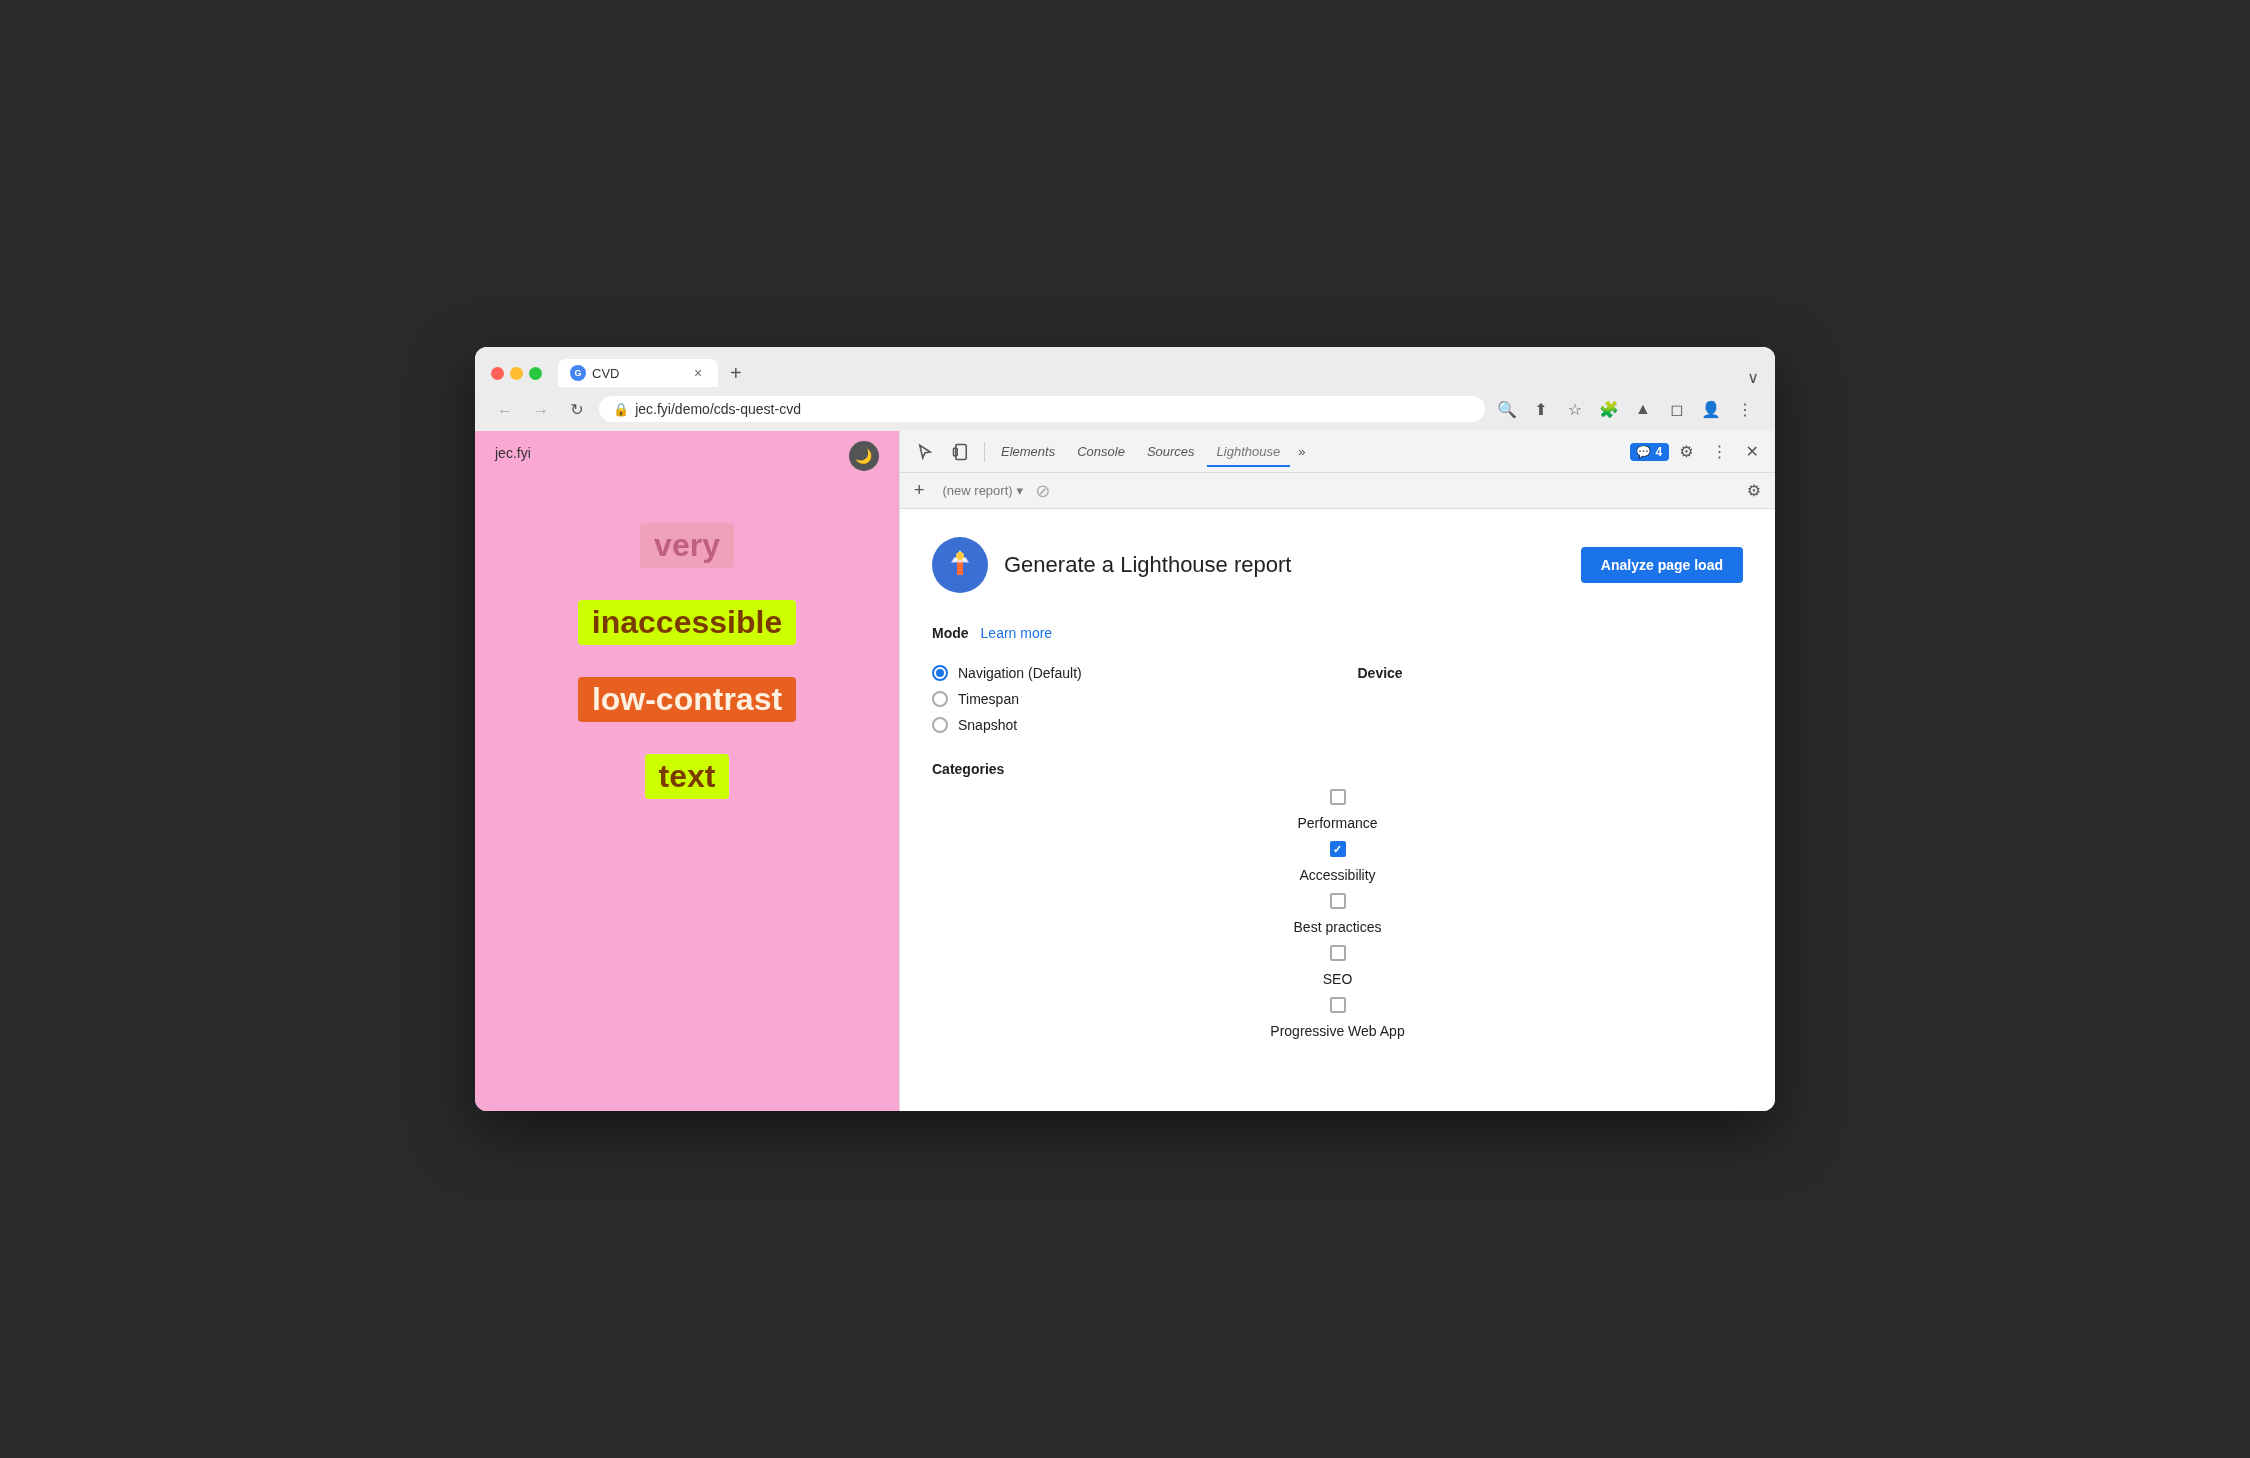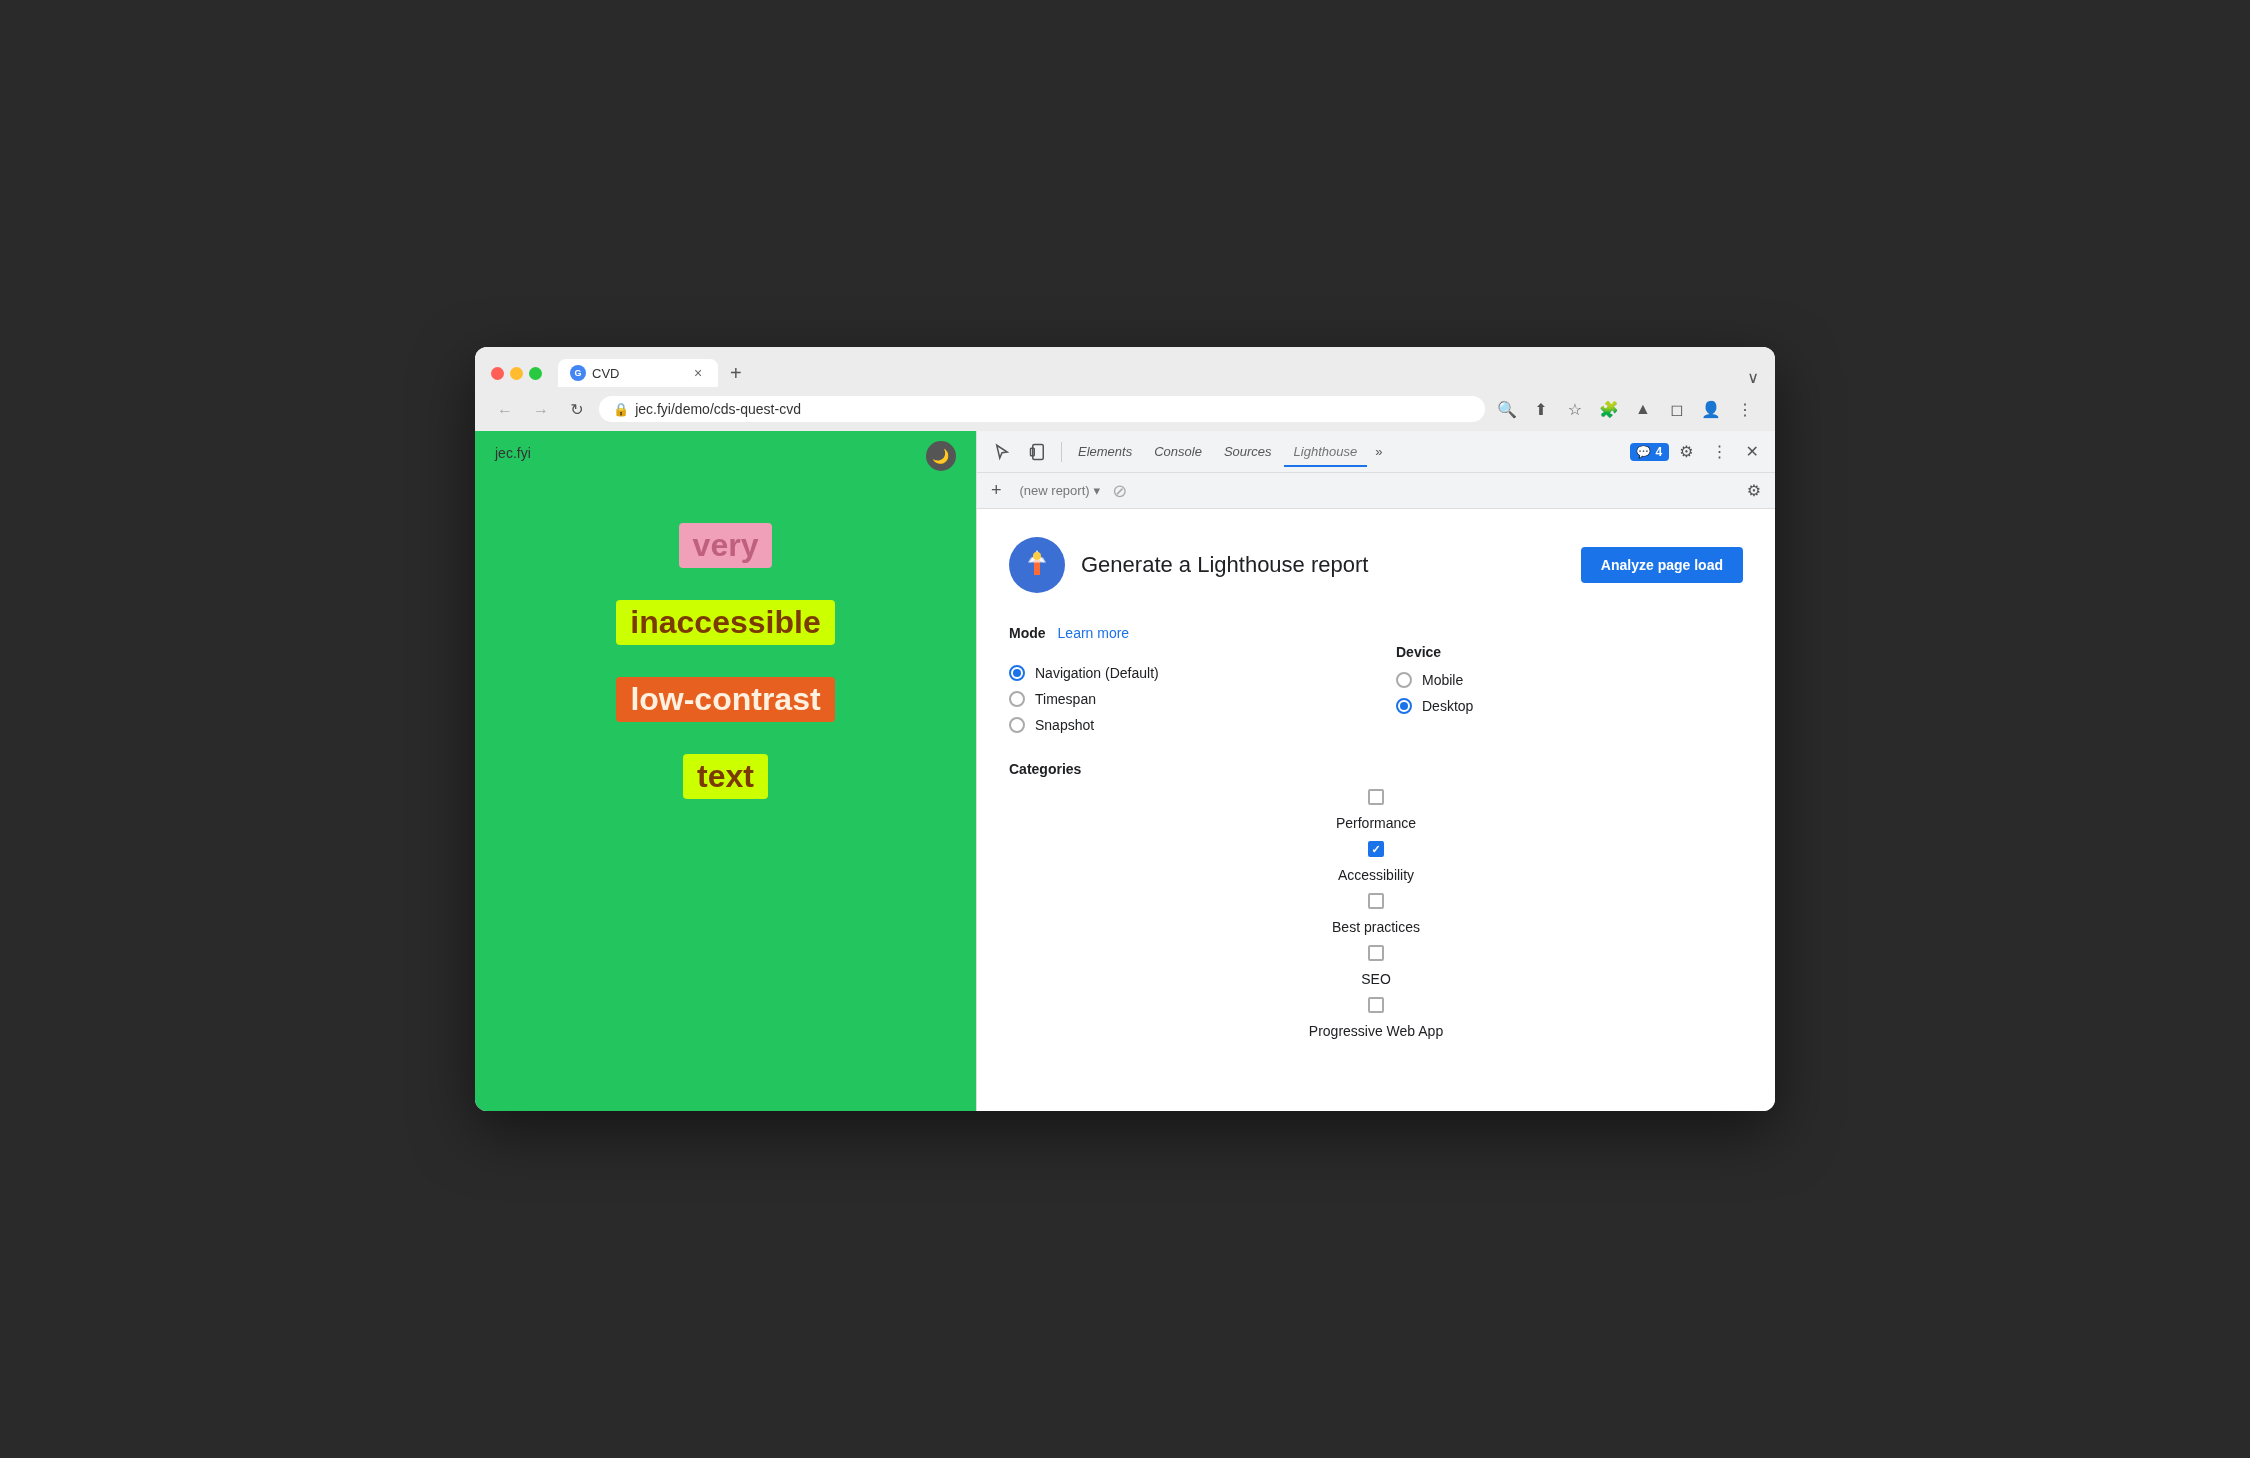--- a/index.html
+++ b/index.html
@@ -147,22 +147,22 @@
       color: #555;
       font-size: 16px;
     }
     
     .content-area {
       display: flex;
       height: 680px;
     }
     
     .webpage {
-      width: 501px;
-      background: #22c55e;
+      width: 424px;
+      background: #f9a8d4;
       padding: 20px;
       display: flex;
       flex-direction: column;
       align-items: center;
       justify-content: flex-start;
       padding-top: 30px;
       position: relative;
     }
     .webpage-header {
       position: absolute;
@@ -581,30 +581,20 @@
               </label>
               <label class="lh-radio-item">
                 <div class="lh-radio"></div>
                 <span>Snapshot</span>
               </label>
             </div>
           </div>
 
           <div class="lh-section-col">
             <div class="lh-section-label">Device</div>
-            <div class="lh-radio-group">
-              <label class="lh-radio-item">
-                <div class="lh-radio"></div>
-                <span>Mobile</span>
-              </label>
-              <label class="lh-radio-item">
-                <div class="lh-radio checked"></div>
-                <span>Desktop</span>
-              </label>
-            </div>
           </div>
         </div>
 
         <div>
           <div class="lh-categories-label">Categories</div>
           <div class="lh-checkbox-group">
             <label class="lh-checkbox-item">
               <div class="lh-checkbox"></div>
               <span>Performance</span>
             </label>

